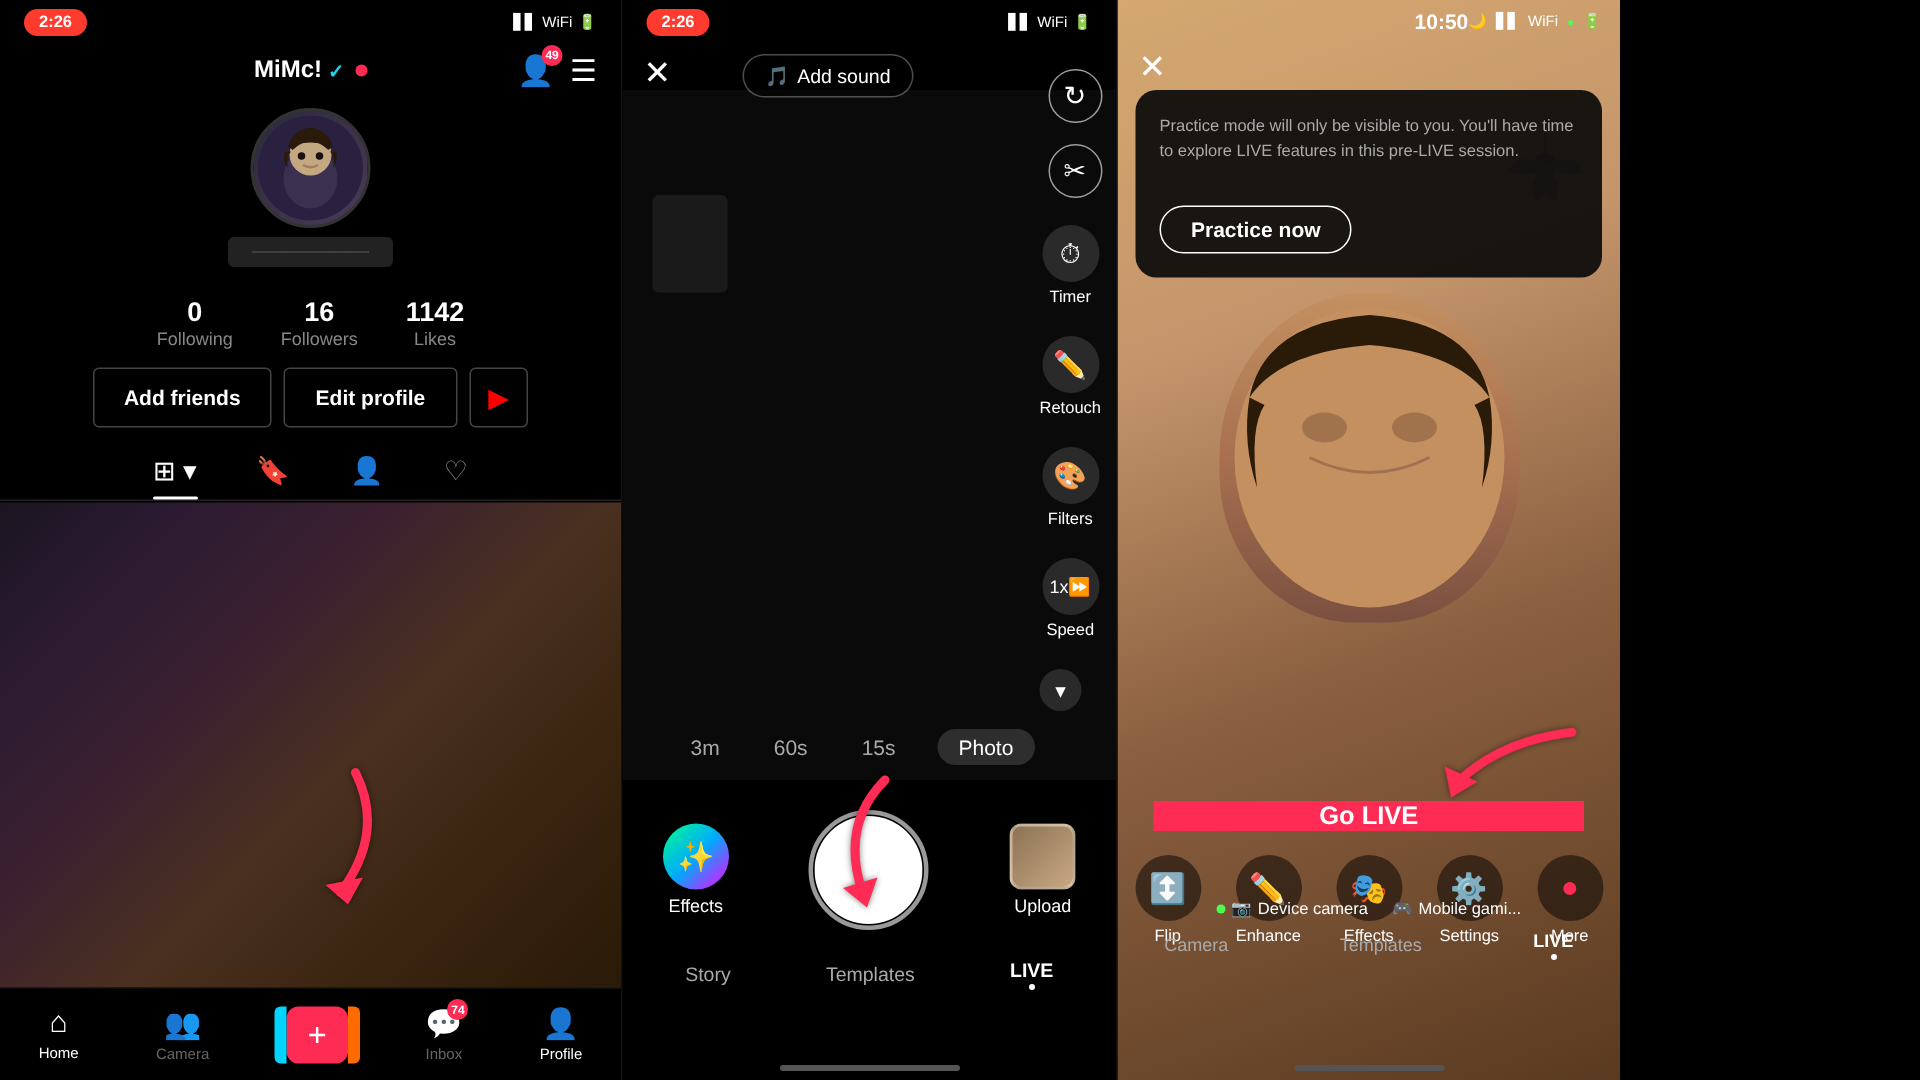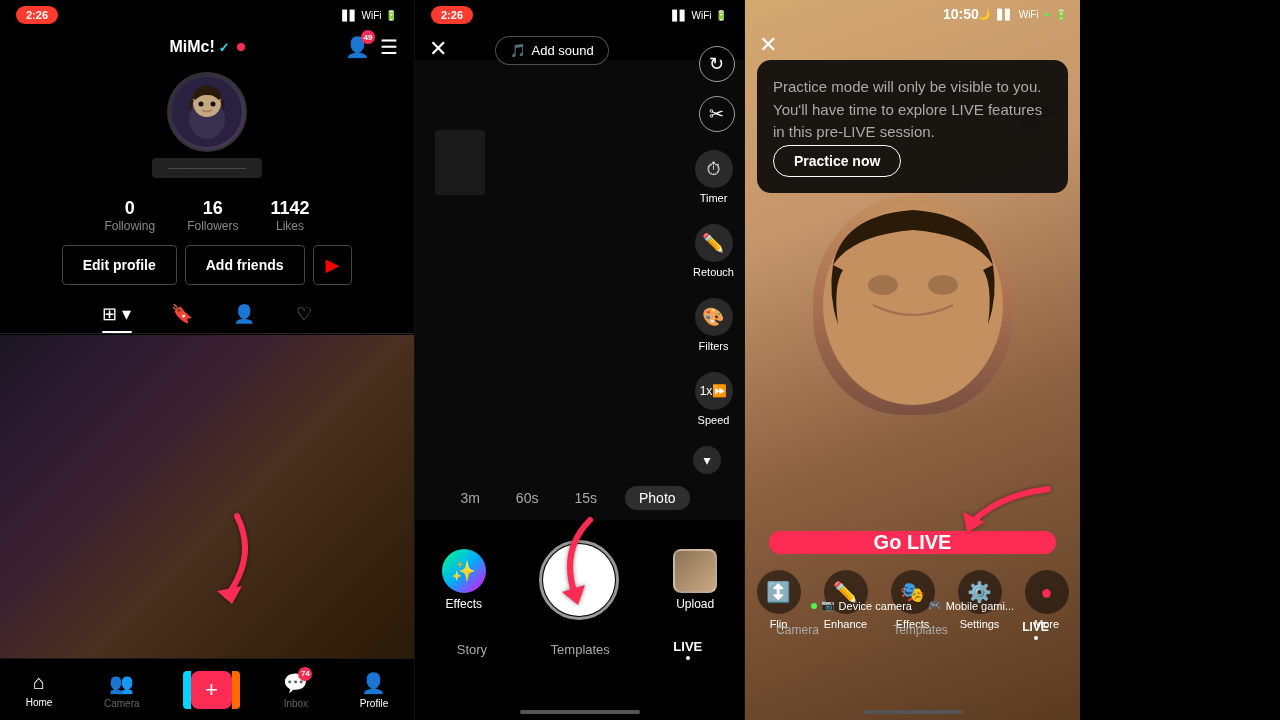--- a/index.html
+++ b/index.html
@@ -678,23 +678,23 @@
       z-index: 20;
     }
     .p3-card-title {
       color: #fff;
       font-size: 17px;
       font-weight: 700;
       margin-bottom: 6px;
     }
     .p3-card-desc {
       color: #aaa;
-      font-size: 15px;
+      font-size: 11px;
       line-height: 1.5;
-      margin-bottom: 1px;
+      margin-bottom: 28px;
     }
     .p3-practice-btn {
       background: transparent;
       border: 1.5px solid #fff;
       color: #fff;
       border-radius: 20px;
       padding: 7px 20px;
       font-size: 14px;
       font-weight: 600;
       cursor: pointer;
@@ -733,22 +733,22 @@
     }
 
     .p3-go-live-btn {
       position: absolute;
       bottom: 36px;
       left: 12px;
       right: 12px;
       background: #fe2c55;
       color: #fff;
       border: none;
-      border-radius: 16px;
-      font-size: 20px;
+      border-radius: 0;
+      font-size: 17px;
       font-weight: 700;
       text-align: center;
       cursor: pointer;
       z-index: 20;
     }
 
     .p3-source-bar {
       position: absolute;
       bottom: 8px;
       left: 0;
@@ -896,22 +896,22 @@
       <span class="p1-stat-num">16</span>
       <span class="p1-stat-label">Followers</span>
     </div>
     <div class="p1-stat">
       <span class="p1-stat-num">1142</span>
       <span class="p1-stat-label">Likes</span>
     </div>
   </div>
 
   <div class="p1-buttons">
+    <button class="p1-btn-outline">Add friends</button>
     <button class="p1-btn-outline">Edit profile</button>
-    <button class="p1-btn-outline">Add friends</button>
     <button class="p1-btn-yt">
       <span style="color:#ff0000;font-size:18px;">▶</span>
     </button>
   </div>
 
 
   <div class="p1-tabs">
     <div class="p1-tab active">⊞ ▾</div>
     <div class="p1-tab">🔖</div>
     <div class="p1-tab">👤</div>

